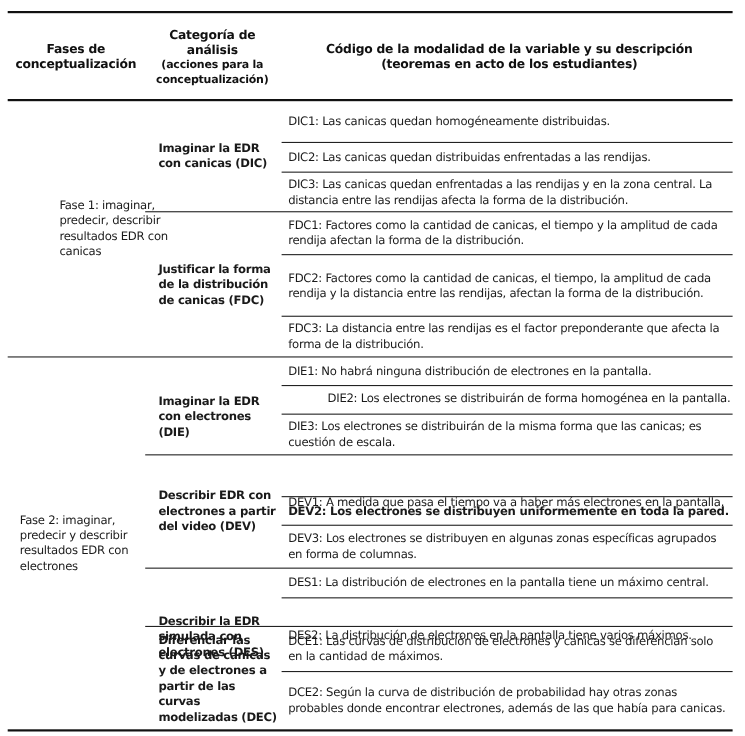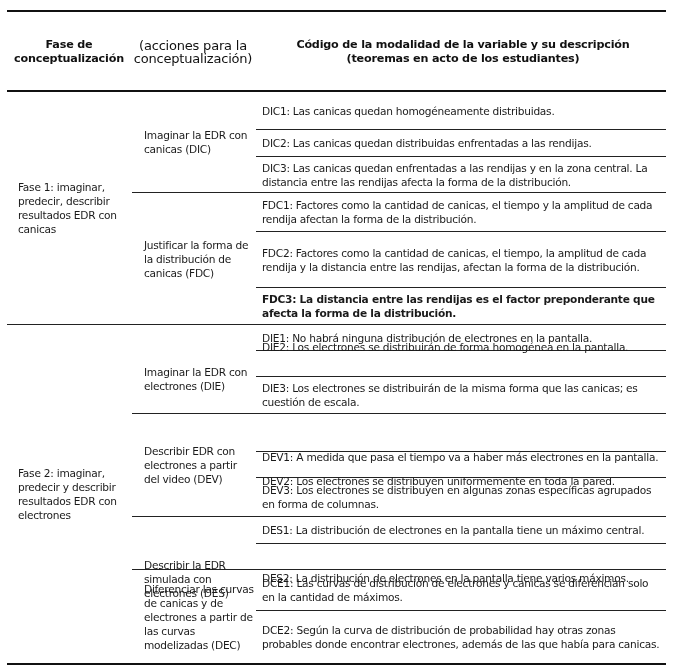--- a/index.html
+++ b/index.html
@@ -5,45 +5,46 @@
     html, body { margin: 0; padding: 0; background: #ffffff; }
     body {
       width: 677px; height: 669px; position: relative; overflow: hidden;
       font-family: "DejaVu Sans", "Liberation Sans", sans-serif;
       color: #1a1a1a;
     }
     .hline { position: absolute; height: 1px; background: #222; }
     .hline.thick { height: 2px; background: #111; }
     .cell { position: absolute; display: flex; align-items: center; box-sizing: border-box; }
     .hdr { font-size: 11.2px; font-weight: bold; line-height: 14px; color: #111; text-align: center; justify-content: center; flex-direction: column; letter-spacing: -0.2px; }
-    .hdr .sub { font-weight: normal; font-size: 13px; line-height: 13px; }
+    .hdr .sub { font-weight: bold; font-size: 10px; line-height: 13px; }
     .txt { font-size: 10.6px; line-height: 14px; letter-spacing: -0.25px; color: #1a1a1a; }
     .phase { left: 18px; width: 112px; }
-    .cat { left: 144px; width: 110px; }
+    .cat { left: 144px; width: 110px; font-weight: bold; }
     .desc { left: 262px; width: 402px; }
   </style>
 </head>
 <body>
 
 <div>
 
   <div class="hline thick" style="left:7px;width:659px;top:10px;"></div>
   <div class="hline thick" style="left:7px;width:659px;top:90px;"></div>
 
   <div class="cell hdr" style="left:10px;width:118px;top:14px;height:76px;">
-    <span>Fase de conceptualización</span>
+    <span>Fases de conceptualización</span>
   </div>
   <div class="cell hdr" style="left:130px;width:126px;top:14px;height:76px;">
+    <span style="padding:0 20px;">Categoría de análisis</span>
     <span class="sub" style="padding:0 6px;">(acciones para la conceptualización)</span>
   </div>
   <div class="cell hdr" style="left:262px;width:402px;top:14px;height:76px;">
     <span style="padding:0 6px;">Código de la modalidad de la variable y su descripción (teoremas en acto de los estudiantes)</span>
   </div>
 
-  <div class="cell txt phase" style="top:92px;height:232px;">
+  <div class="cell txt phase" style="top:92px;height:232px;margin-left:36px;">
     <span>Fase 1: imaginar, predecir, describir resultados EDR con canicas</span>
   </div>
 
   <div class="cell txt cat" style="top:92px;height:100px;">
     <span>Imaginar la EDR con canicas (DIC)</span>
   </div>
   <div class="cell txt desc" style="top:92px;height:37px;">
     <span>DIC1: Las canicas quedan homogéneamente distribuidas.</span>
   </div>
   <div class="hline" style="left:256px;width:410px;top:129px;"></div>
@@ -60,54 +61,54 @@
     <span>Justificar la forma de la distribución de canicas (FDC)</span>
   </div>
   <div class="cell txt desc" style="top:193px;height:38px;">
     <span>FDC1: Factores como la cantidad de canicas, el tiempo y la amplitud de cada rendija afectan la forma de la distribución.</span>
   </div>
   <div class="hline" style="left:256px;width:410px;top:231px;"></div>
   <div class="cell txt desc" style="top:232px;height:55px;justify-content:center;">
     <span>FDC2: Factores como la cantidad de canicas, el tiempo, la amplitud de cada rendija y la distancia entre las rendijas, afectan la forma de la distribución.</span>
   </div>
   <div class="hline" style="left:256px;width:410px;top:287px;"></div>
-  <div class="cell txt desc" style="top:288px;height:36px;font-weight:bold;">
+  <div class="cell txt desc" style="top:288px;height:36px;">
     <span>FDC3: La distancia entre las rendijas es el factor preponderante que afecta la forma de la distribución.</span>
   </div>
 
   <div class="hline" style="left:7px;width:659px;top:324px;"></div>
 
   <div class="cell txt phase" style="top:325px;height:338px;">
     <span>Fase 2: imaginar, predecir y describir resultados EDR con electrones</span>
   </div>
 
   <div class="cell txt cat" style="top:335px;height:88px;">
     <span>Imaginar la EDR con electrones (DIE)</span>
   </div>
   <div class="cell txt desc" style="top:325px;height:25px;">
     <span>DIE1: No habrá ninguna distribución de electrones en la pantalla.</span>
   </div>
   <div class="hline" style="left:256px;width:410px;top:350px;"></div>
-  <div class="cell txt desc" style="top:334px;height:25px;">
+  <div class="cell txt desc" style="top:349px;height:25px;justify-content:flex-end;">
     <span>DIE2: Los electrones se distribuirán de forma homogénea en la pantalla.</span>
   </div>
   <div class="hline" style="left:256px;width:410px;top:376px;"></div>
   <div class="cell txt desc" style="top:377px;height:36px;">
     <span>DIE3: Los electrones se distribuirán de la misma forma que las canicas; es cuestión de escala.</span>
   </div>
   <div class="hline" style="left:132px;width:534px;top:413px;"></div>
 
   <div class="cell txt cat" style="top:414px;height:102px;">
     <span>Describir EDR con electrones a partir del video (DEV)</span>
   </div>
   <div class="cell txt desc" style="top:438px;height:37px;">
     <span>DEV1: A medida que pasa el tiempo va a haber más electrones en la pantalla.</span>
   </div>
   <div class="hline" style="left:256px;width:410px;top:451px;"></div>
-  <div class="cell txt desc" style="top:468px;height:25px;">
+  <div class="cell txt desc" style="top:452px;height:25px;font-weight:bold;">
     <span>DEV2: Los electrones se distribuyen uniformemente en toda la pared.</span>
   </div>
   <div class="hline" style="left:256px;width:410px;top:477px;"></div>
   <div class="cell txt desc" style="top:478px;height:38px;">
     <span>DEV3: Los electrones se distribuyen en algunas zonas específicas agrupados en forma de columnas.</span>
   </div>
   <div class="hline" style="left:132px;width:534px;top:516px;"></div>
 
   <div class="cell txt cat" style="top:517px;height:52px;margin-top:36px;">
     <span>Describir la EDR simulada con electrones (DES)</span>

